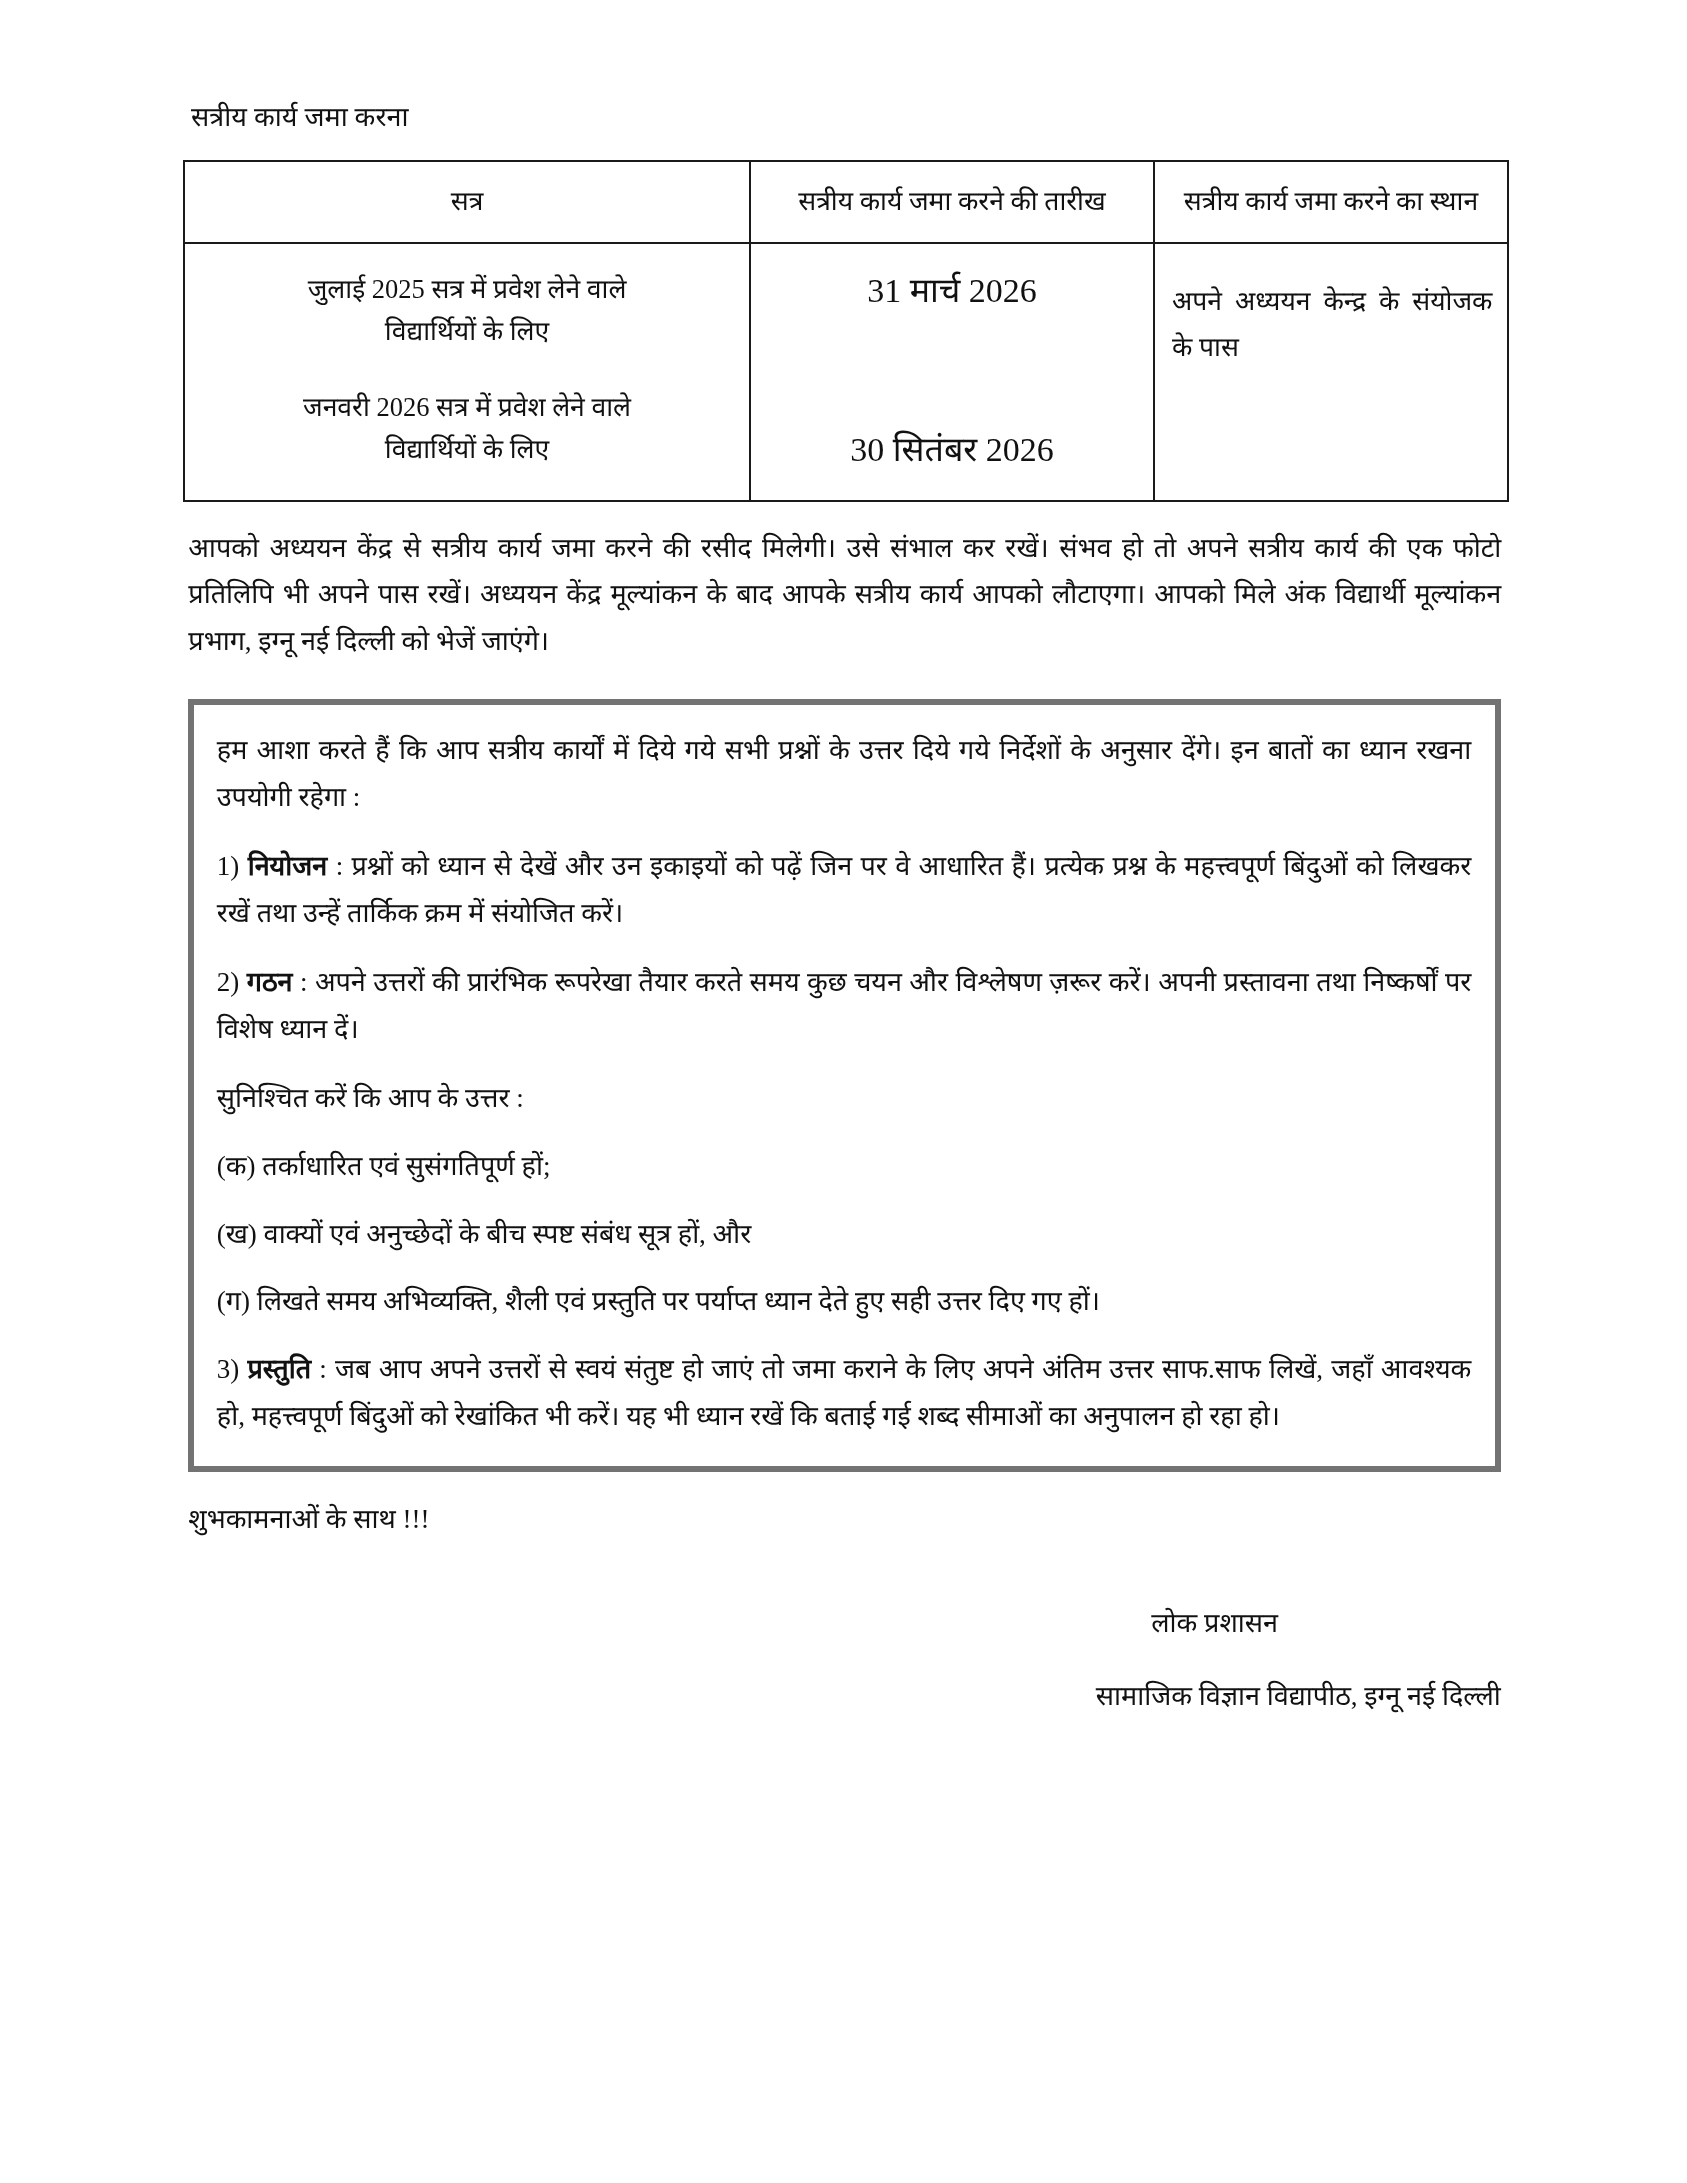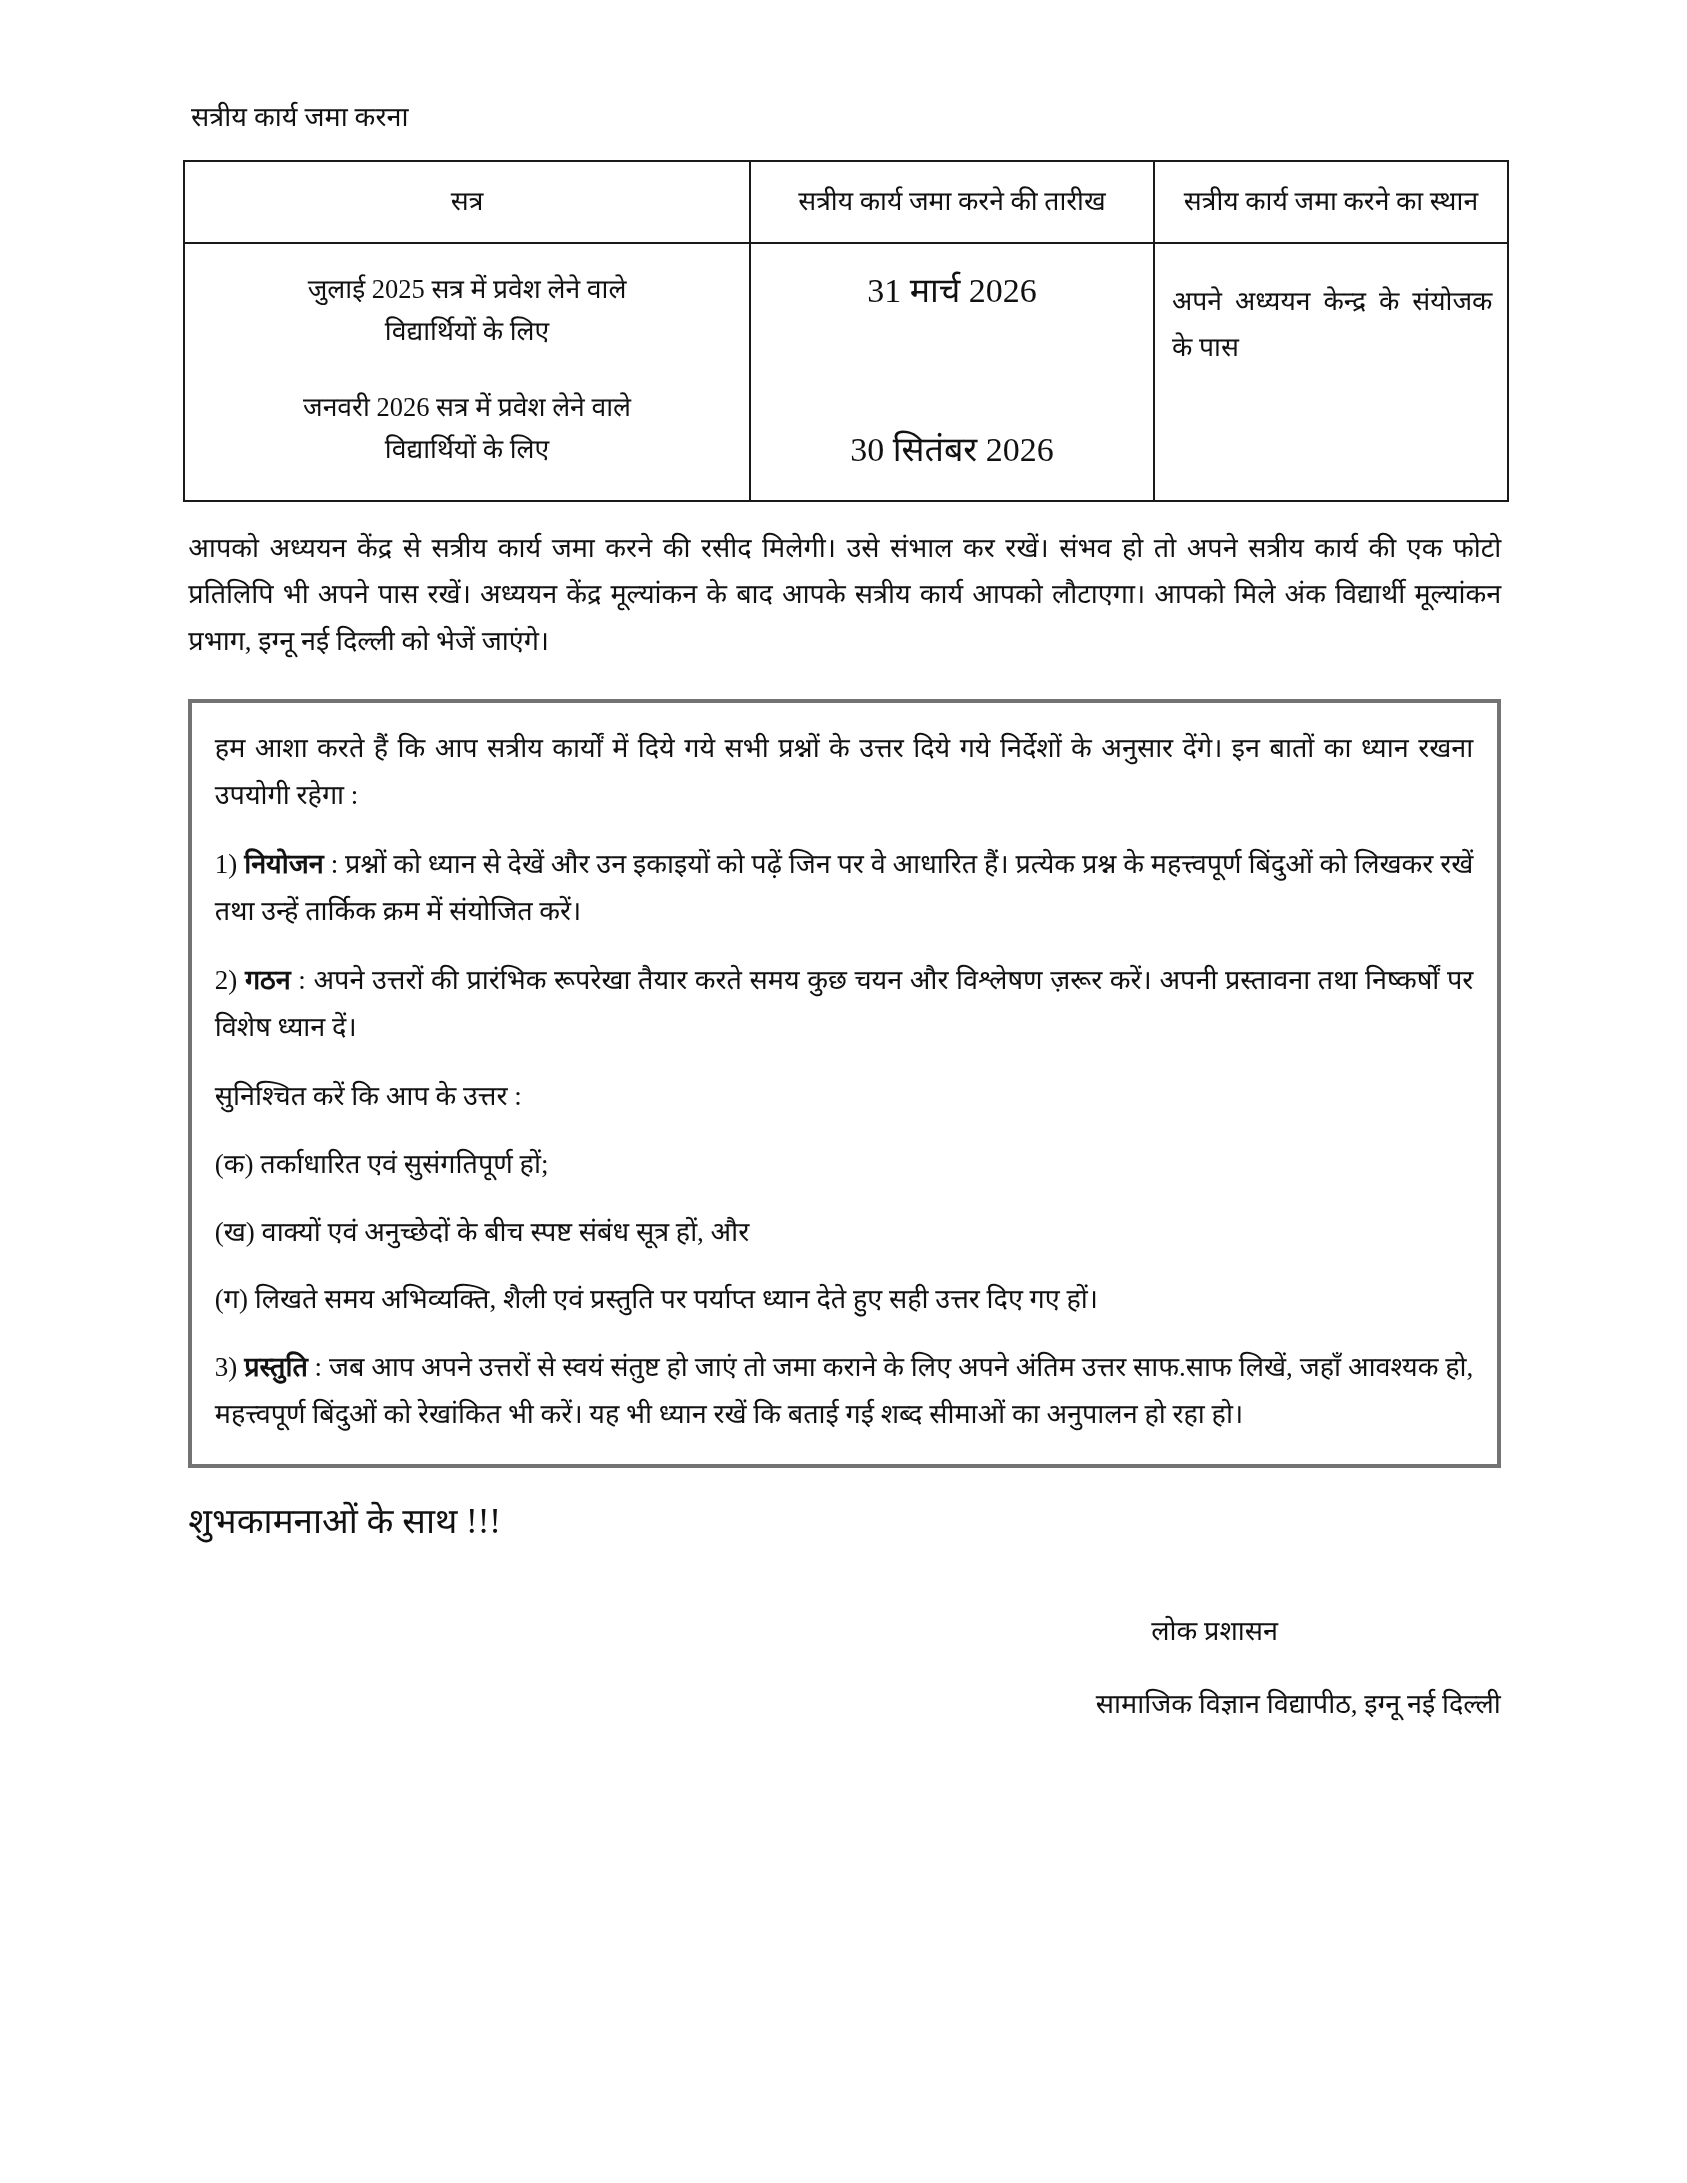--- a/index.html
+++ b/index.html
@@ -103,39 +103,39 @@
     text-align: justify;
     text-align-last: left;
     margin: 0;
   }
 
   
   .guide-box {
     margin: 34px 0 0 5.3px;
     width: 1313px;
     box-sizing: border-box;
-    border: 4px solid #737373;
+    border: 6px solid #737373;
     padding: 22.5px 24px 26.5px 22.5px;
     font-family: Liberation Serif, serif;
   }
   .guide-box p {
     font-size: 27px;
     line-height: 1.73;
     text-align: justify;
     text-align-last: left;
     margin: 0 0 22.5px 0;
   }
   .guide-box p:last-child { margin-bottom: 0; }
   .guide-box p.tight { margin-bottom: 21px; }
   .guide-box b { font-weight: bold; }
 
   
   .closing {
     margin: 26.5px 0 0 5.3px;
-    font-size: 35px;
+    font-size: 27px;
     line-height: 1.6;
   }
   .sign-1 {
     margin: 61px 0 0 0;
     font-size: 27px;
     text-align: right;
     padding-right: 228px;
   }
   .sign-2 {
     margin: 36px 0 0 0;

